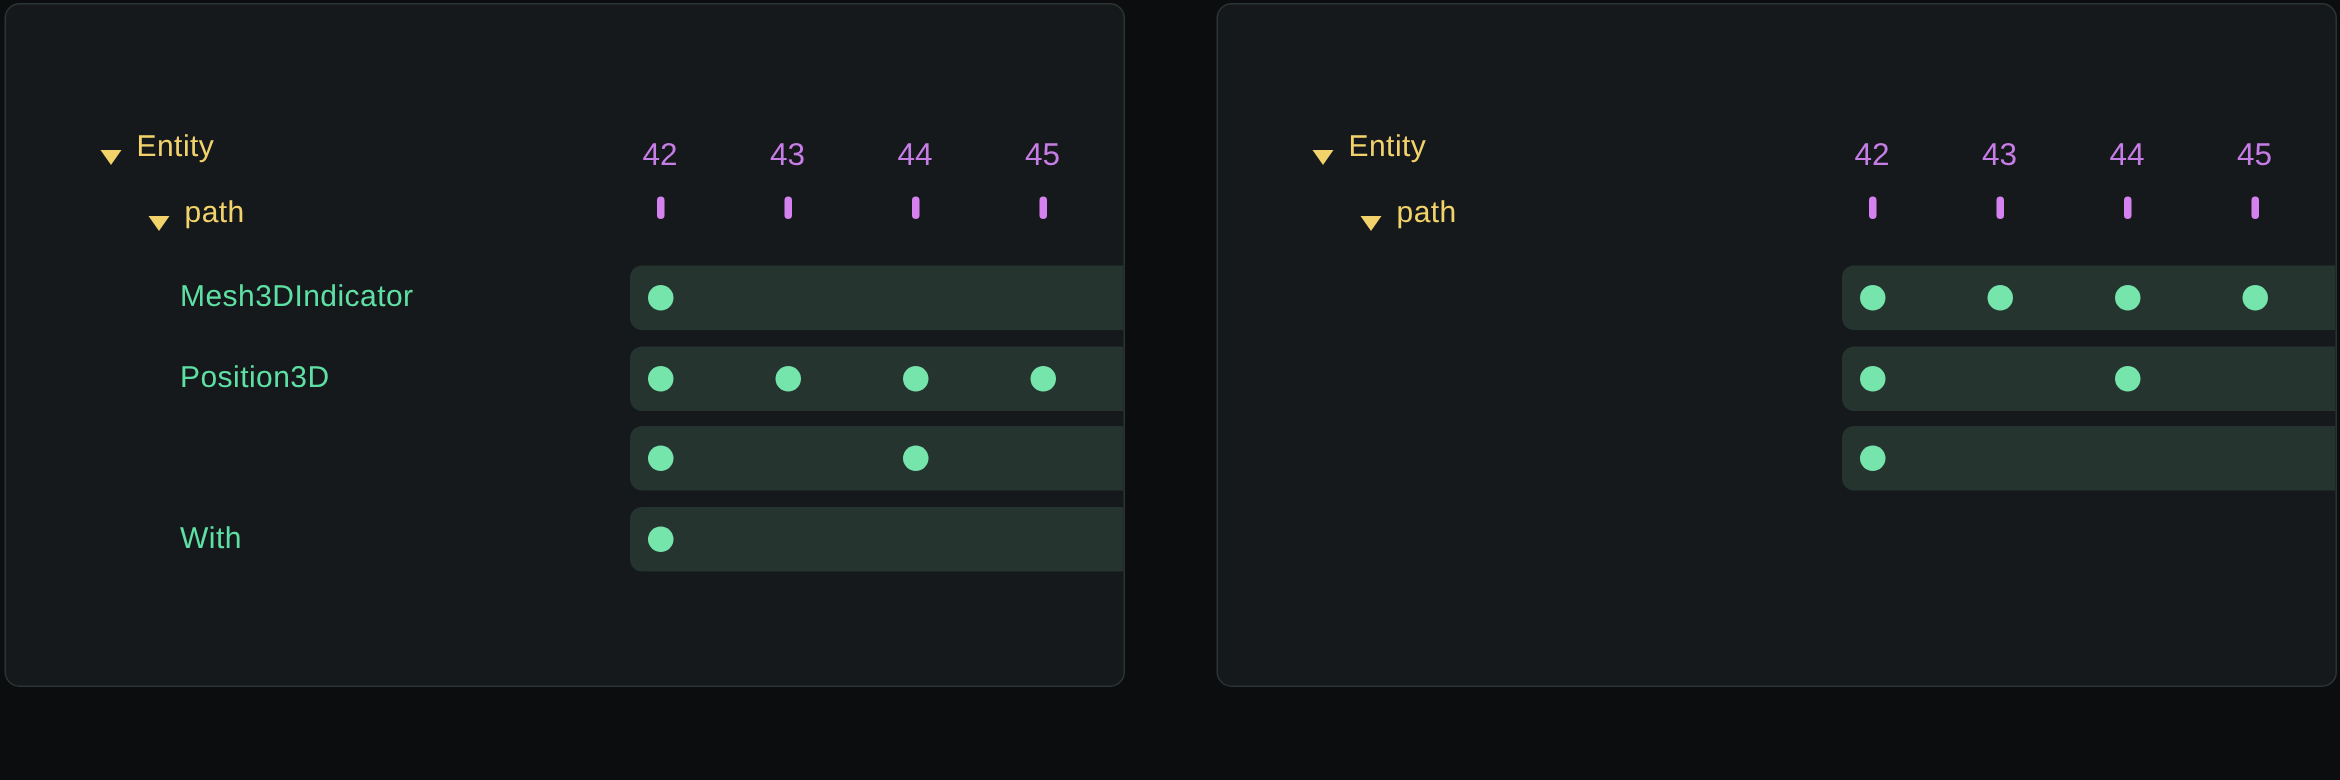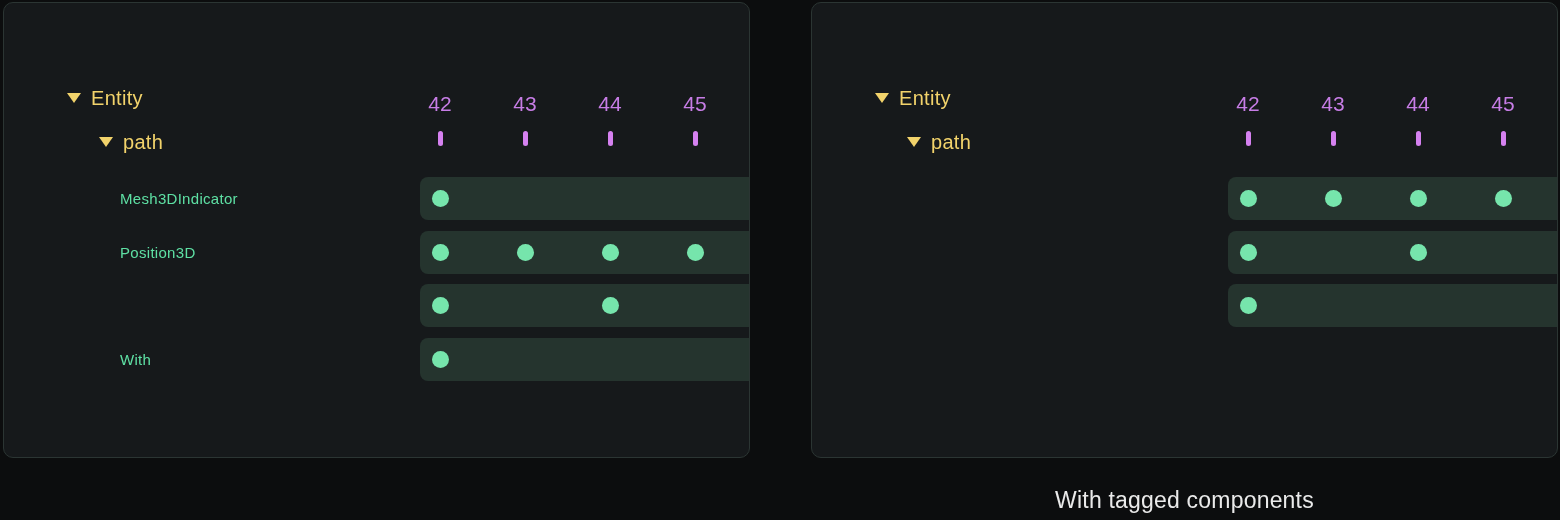--- a/index.html
+++ b/index.html
@@ -27,21 +27,21 @@
     position:absolute;top:2px;height:456px;width:747px;
     background:var(--panel-bg);
     border:1px solid var(--panel-border);
     border-radius:10px;
     overflow:hidden;
   }
   .panel.left{left:3px;}
   .panel.right{left:811px;}
 
   .tree-row{
-    position:absolute;display:flex;align-items:center;gap:10px;height:24px;
+    position:absolute;display:flex;align-items:flex-end;gap:10px;height:24px;
   }
   .tree-row.entity{left:63px;top:83px;}
   .tree-row.path{left:95px;top:127px;}
   .tri-down{
     width:0;height:0;
     border-left:7px solid transparent;
     border-right:7px solid transparent;
     border-top:10px solid var(--tree-yellow);
   }
   .tree-label{
@@ -64,21 +64,21 @@
     position:absolute;left:416px;right:0;height:43px;
     background:var(--bar-bg);
     border-radius:8px 0 0 8px;
   }
   .dot{
     position:absolute;top:13px;width:17px;height:17px;border-radius:50%;
     background:var(--dot);
   }
   .row-label{
     position:absolute;left:116px;height:43px;line-height:43px;
-    color:var(--label-green);font-size:15px;letter-spacing:.3px;
+    color:var(--label-green);font-size:20px;letter-spacing:.3px;
     white-space:nowrap;
   }
 
   .caption{
     position:absolute;top:486px;height:30px;
     text-align:center;color:var(--caption);
     font-size:23px;line-height:28px;letter-spacing:.2px;
   }
   .caption.left{left:3px;width:747px;}
   .caption.right{left:811px;width:747px;}
@@ -158,15 +158,14 @@
         </div>
         <div class="bar" style="top: 227.5px;">
           <div class="dot" style="left: 11.5px;"></div>
           <div class="dot" style="left: 181.5px;"></div>
         </div>
         <div class="bar" style="top: 281px;">
           <div class="dot" style="left: 11.5px;"></div>
         </div>
       </div>
   </section>
-  <div class="caption right">With tagged components</div>
 
 </div>
 
 </body></html>

